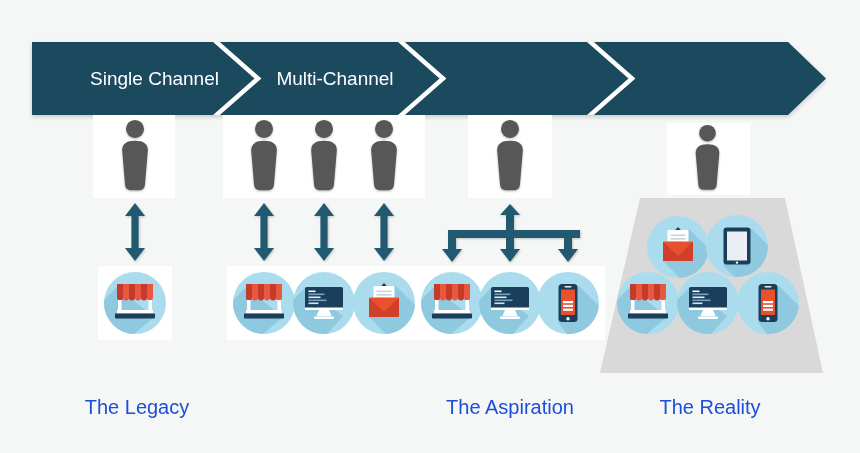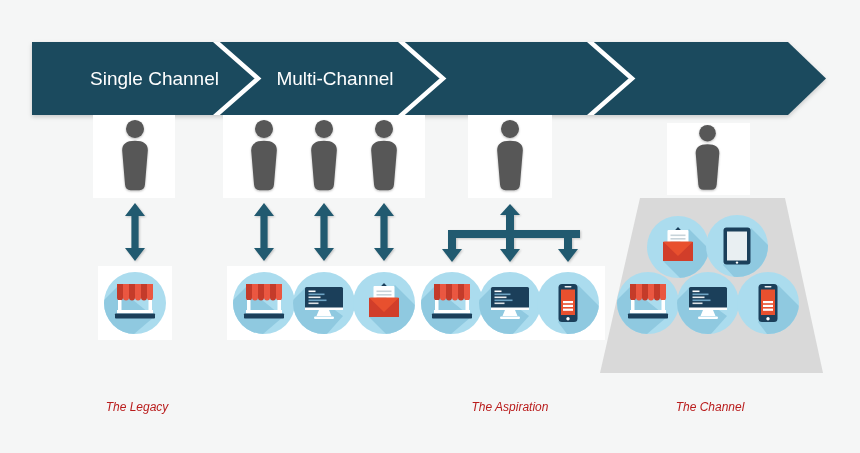--- a/index.html
+++ b/index.html
@@ -25,22 +25,22 @@
   .ibox { position:absolute; top:266px; width:74px; height:74px; background:#ffffff; }
   .chan { position:absolute; width:62px; height:62px; border-radius:50%;
           background:#abdcee; overflow:hidden; }
   .chan svg { display:block; width:62px; height:62px; }
 
   .trapezoid { position:absolute; left:596px; top:198px; width:232px; height:175px;
                background:#d9d9d9;
                clip-path:polygon(44px 0px, 189px 0px, 227px 175px, 4px 175px); }
 
   .tagline { position:absolute; top:394px; height:26px; width:160px; display:flex;
-             align-items:center; justify-content:center; font-style:italic;
-             font-size:12px; color:#b91c1c; }
+             align-items:center; justify-content:center; 
+             font-size:20px; color:#1d4ed8; }
 </style>
 </head>
 <body>
 
 <svg width="0" height="0" style="position:absolute" aria-hidden="true">
   <defs>
     <symbol id="g-person" viewBox="0 0 44 80">
       <circle cx="22" cy="10.5" r="9.5"></circle>
       <path d="M8.5,33 Q8.5,23 22,23 Q35.5,23 35.5,33 L32.5,69 Q32,75 26.5,75 L17.5,75 Q12,75 11.5,69 Z"></path>
     </symbol>
@@ -247,15 +247,15 @@
       </svg>
     </div>
   <div class="chan" style="left:737px;top:272px">
       <svg viewBox="0 0 62 62">
         <use href="#g-mobile"></use>
       </svg>
     </div>
 
   <div class="tagline" style="left:57px">The Legacy</div>
   <div class="tagline" style="left:430px">The Aspiration</div>
-  <div class="tagline" style="left:630px">The Channel</div>
+  <div class="tagline" style="left:630px">The Reality</div>
 
 </div>
 
 </body></html>

